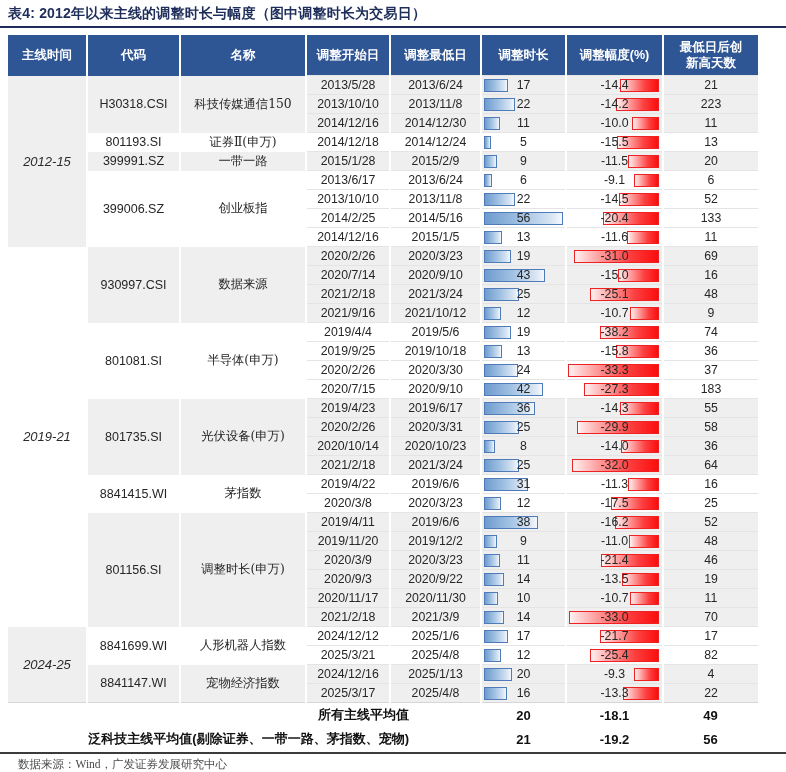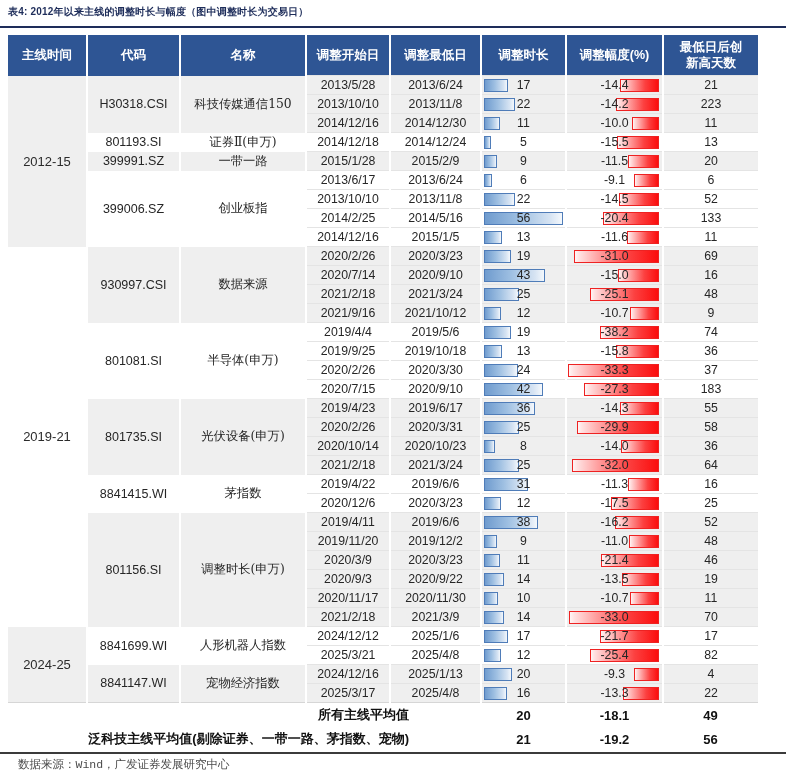--- a/index.html
+++ b/index.html
@@ -3,21 +3,21 @@
 <meta charset="utf-8">
 <style>
   html,body { margin:0; padding:0; }
   body {
     width:786px; height:772px; position:relative; background:#ffffff;
     font-family:"Liberation Sans","DejaVu Sans",sans-serif;
     -webkit-font-smoothing:antialiased;
   }
   .title {
     position:absolute; left:8px; top:5px; width:770px;
-    font-size:10px; font-weight:bold; color:#1e2d5a; letter-spacing:0.2px;
+    font-size:14px; font-weight:bold; color:#1e2d5a; letter-spacing:0.2px;
   }
   .title-rule {
     position:absolute; left:0; top:26px; width:786px; height:2px; background:#1e2d5a;
   }
   table.gf {
     position:absolute; left:8px; top:35px; width:750px;
     border-collapse:collapse; table-layout:fixed;
   }
   thead th {
     background:#2e5594; color:#ffffff; font-size:12.5px; font-weight:bold;
@@ -26,21 +26,21 @@
   }
   thead th.c0 { border-left:none; }
   tbody tr { height:19px; }
   tbody td {
     padding:0; text-align:center; vertical-align:middle;
     border-left:2px solid #ffffff; font-size:12.3px; color:#262626;
     position:relative; overflow:hidden;
   }
   td.c0 { border-left:none; }
   td.band { background:#efefef; }
-  td.period { font-size:13px; color:#2b2b2b; }
+  td.period { font-size:13px; color:#2b2b2b;font-style:italic; }
   td.code   { font-size:12.5px; }
   td.name   { font-size:12.3px; font-family:"DejaVu Serif","Liberation Serif",serif; }
   td.data   { border-top:1px solid #e4e4e4; }
   .bar-blue {
     position:absolute; left:2px; top:2.5px; bottom:2.5px; z-index:0;
     background:linear-gradient(90deg,#6f9bce 0%,#9fc0e2 45%,#d7e4f3 85%,#f4f8fc 100%);
     border:1px solid #4f7cb8; box-sizing:border-box;
   }
   .bar-red {
     position:absolute; right:3px; top:2.5px; bottom:2.5px; z-index:0;
@@ -50,21 +50,21 @@
   td .num { position:relative; z-index:1; }
   tr.summary td {
     background:#ffffff; height:24px; font-weight:bold; font-size:13px; color:#111111;
     border-left:none;
   }
   tr.summary.first td { border-top:1px solid #d6d6d6; }
   td.sum-label { text-align:right; padding-right:72px; }
   .footer-rule { position:absolute; left:0; top:752px; width:786px; height:2px; background:#3b3b3b; }
   .source {
     position:absolute; left:18px; top:757px; font-size:11.5px; color:#4a4a4a;
-    font-family:Liberation Mono, monospace;
+    font-family:Liberation Serif, serif;
   }
 </style>
 </head>
 <body>
 
 <div class="title">表4:  2012年以来主线的调整时长与幅度（图中调整时长为交易日）</div>
 <div class="title-rule"></div>
 
 <table class="gf">
   <colgroup>
@@ -257,21 +257,21 @@
       <tr>
         <td rowspan="2" class="code">8841415.WI</td>
         <td rowspan="2" class="name">茅指数</td>
         <td class="data">2019/4/22</td>
         <td class="data">2019/6/6</td>
         <td class="data"><div class="bar-blue" style="width: 44px;"></div><span class="num">31</span></td>
         <td class="data"><div class="bar-red" style="width: 31px;"></div><span class="num">-11.3</span></td>
         <td class="data">16</td>
       </tr>
       <tr>
-        <td class="data">2020/12/6</td>
+        <td class="data">2020/3/8</td>
         <td class="data">2020/3/23</td>
         <td class="data"><div class="bar-blue" style="width: 17px;"></div><span class="num">12</span></td>
         <td class="data"><div class="bar-red" style="width: 48px;"></div><span class="num">-17.5</span></td>
         <td class="data">25</td>
       </tr>
       <tr>
         <td rowspan="6" class="code band">801156.SI</td>
         <td rowspan="6" class="name band">调整时长(申万)</td>
         <td class="data band">2019/4/11</td>
         <td class="data band">2019/6/6</td>

